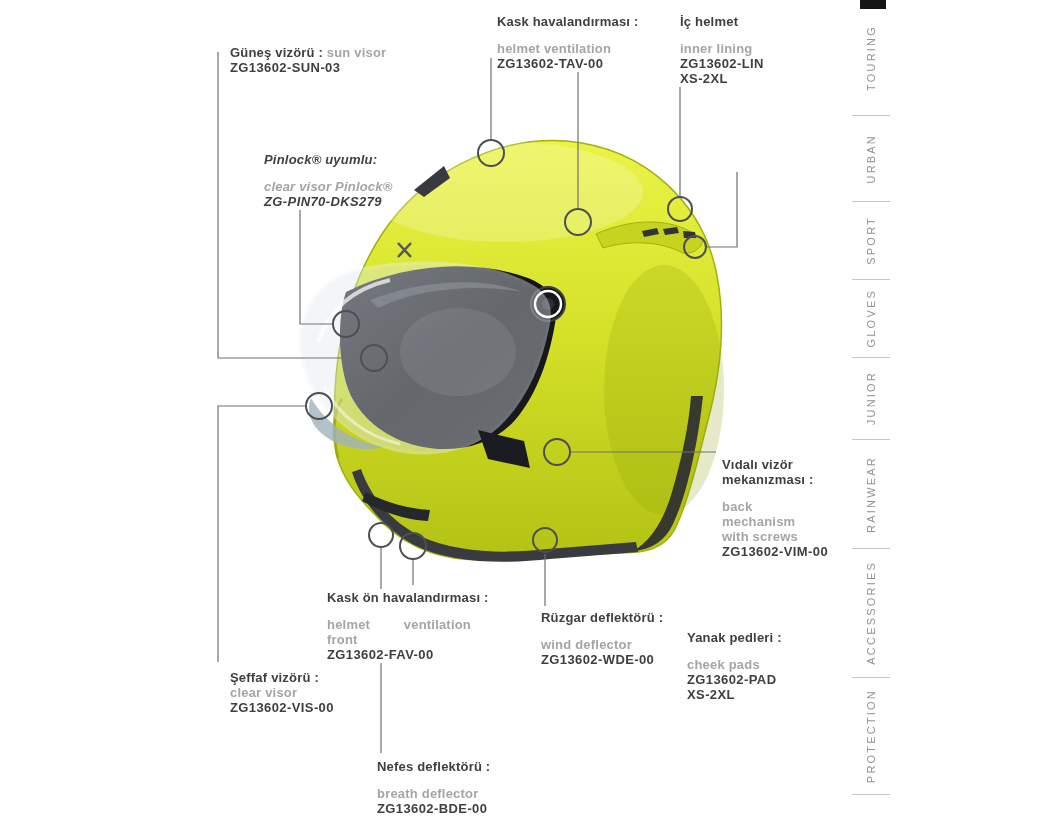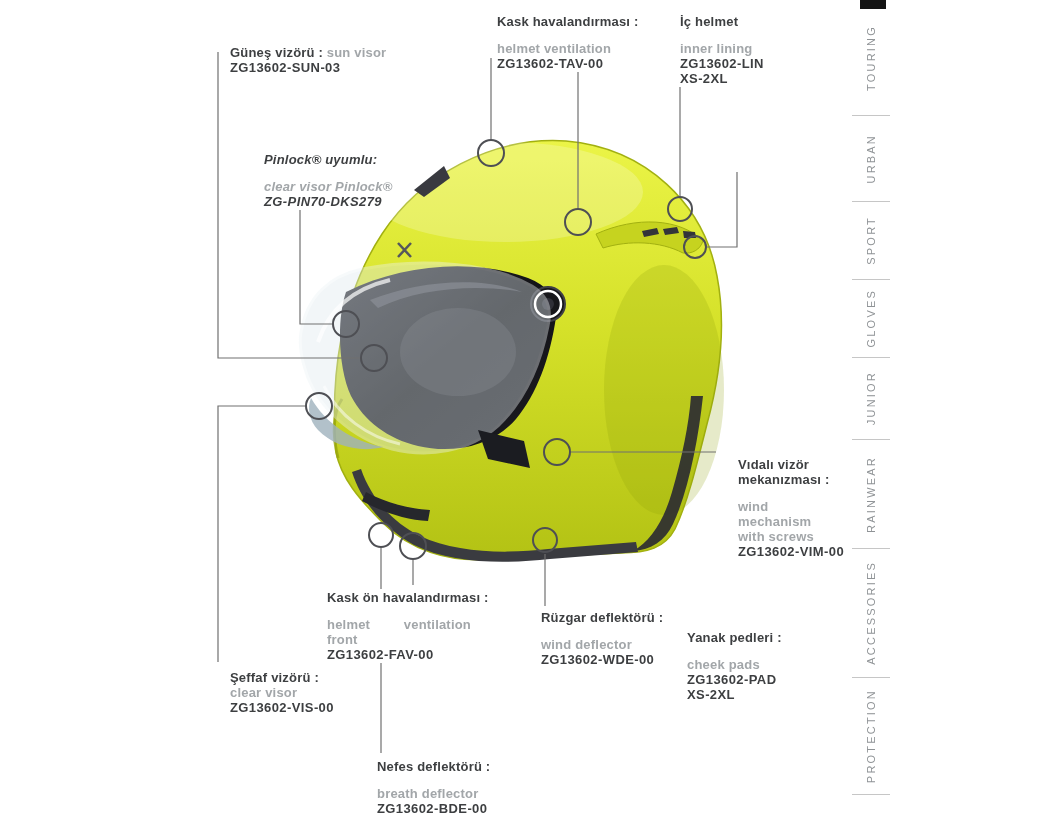--- a/index.html
+++ b/index.html
@@ -123,23 +123,23 @@
     <div class="code">XS-2XL</div>
   </div>
 
 
   <div class="callout" style="left:262px; top:151px; width:135px;font-style:italic;">
     <div class="t nw">Pinlock® uyumlu:</div>
     <div class="s nw">clear visor Pinlock®</div>
     <div class="code">ZG-PIN70-DKS279</div>
   </div>
 
-  <div class="callout" style="left:736px; top:456px; width:97px;">
+  <div class="callout" style="left:720px; top:456px; width:97px;">
     <div class="t">Vıdalı vizör mekanızması :</div>
-    <div class="s">wind mechanism with screws</div>
+    <div class="s">back mechanism with screws</div>
     <div class="code">ZG13602-VIM-00</div>
   </div>
 
   <div class="callout" style="left:325px; top:589px; width:148px;">
     <div class="t nw">Kask ön havalandırması :</div>
     <div class="s jst">helmet ventilation front</div>
     <div class="code">ZG13602-FAV-00</div>
   </div>
 
   <div class="callout" style="left:539px; top:609px; width:120px;">

